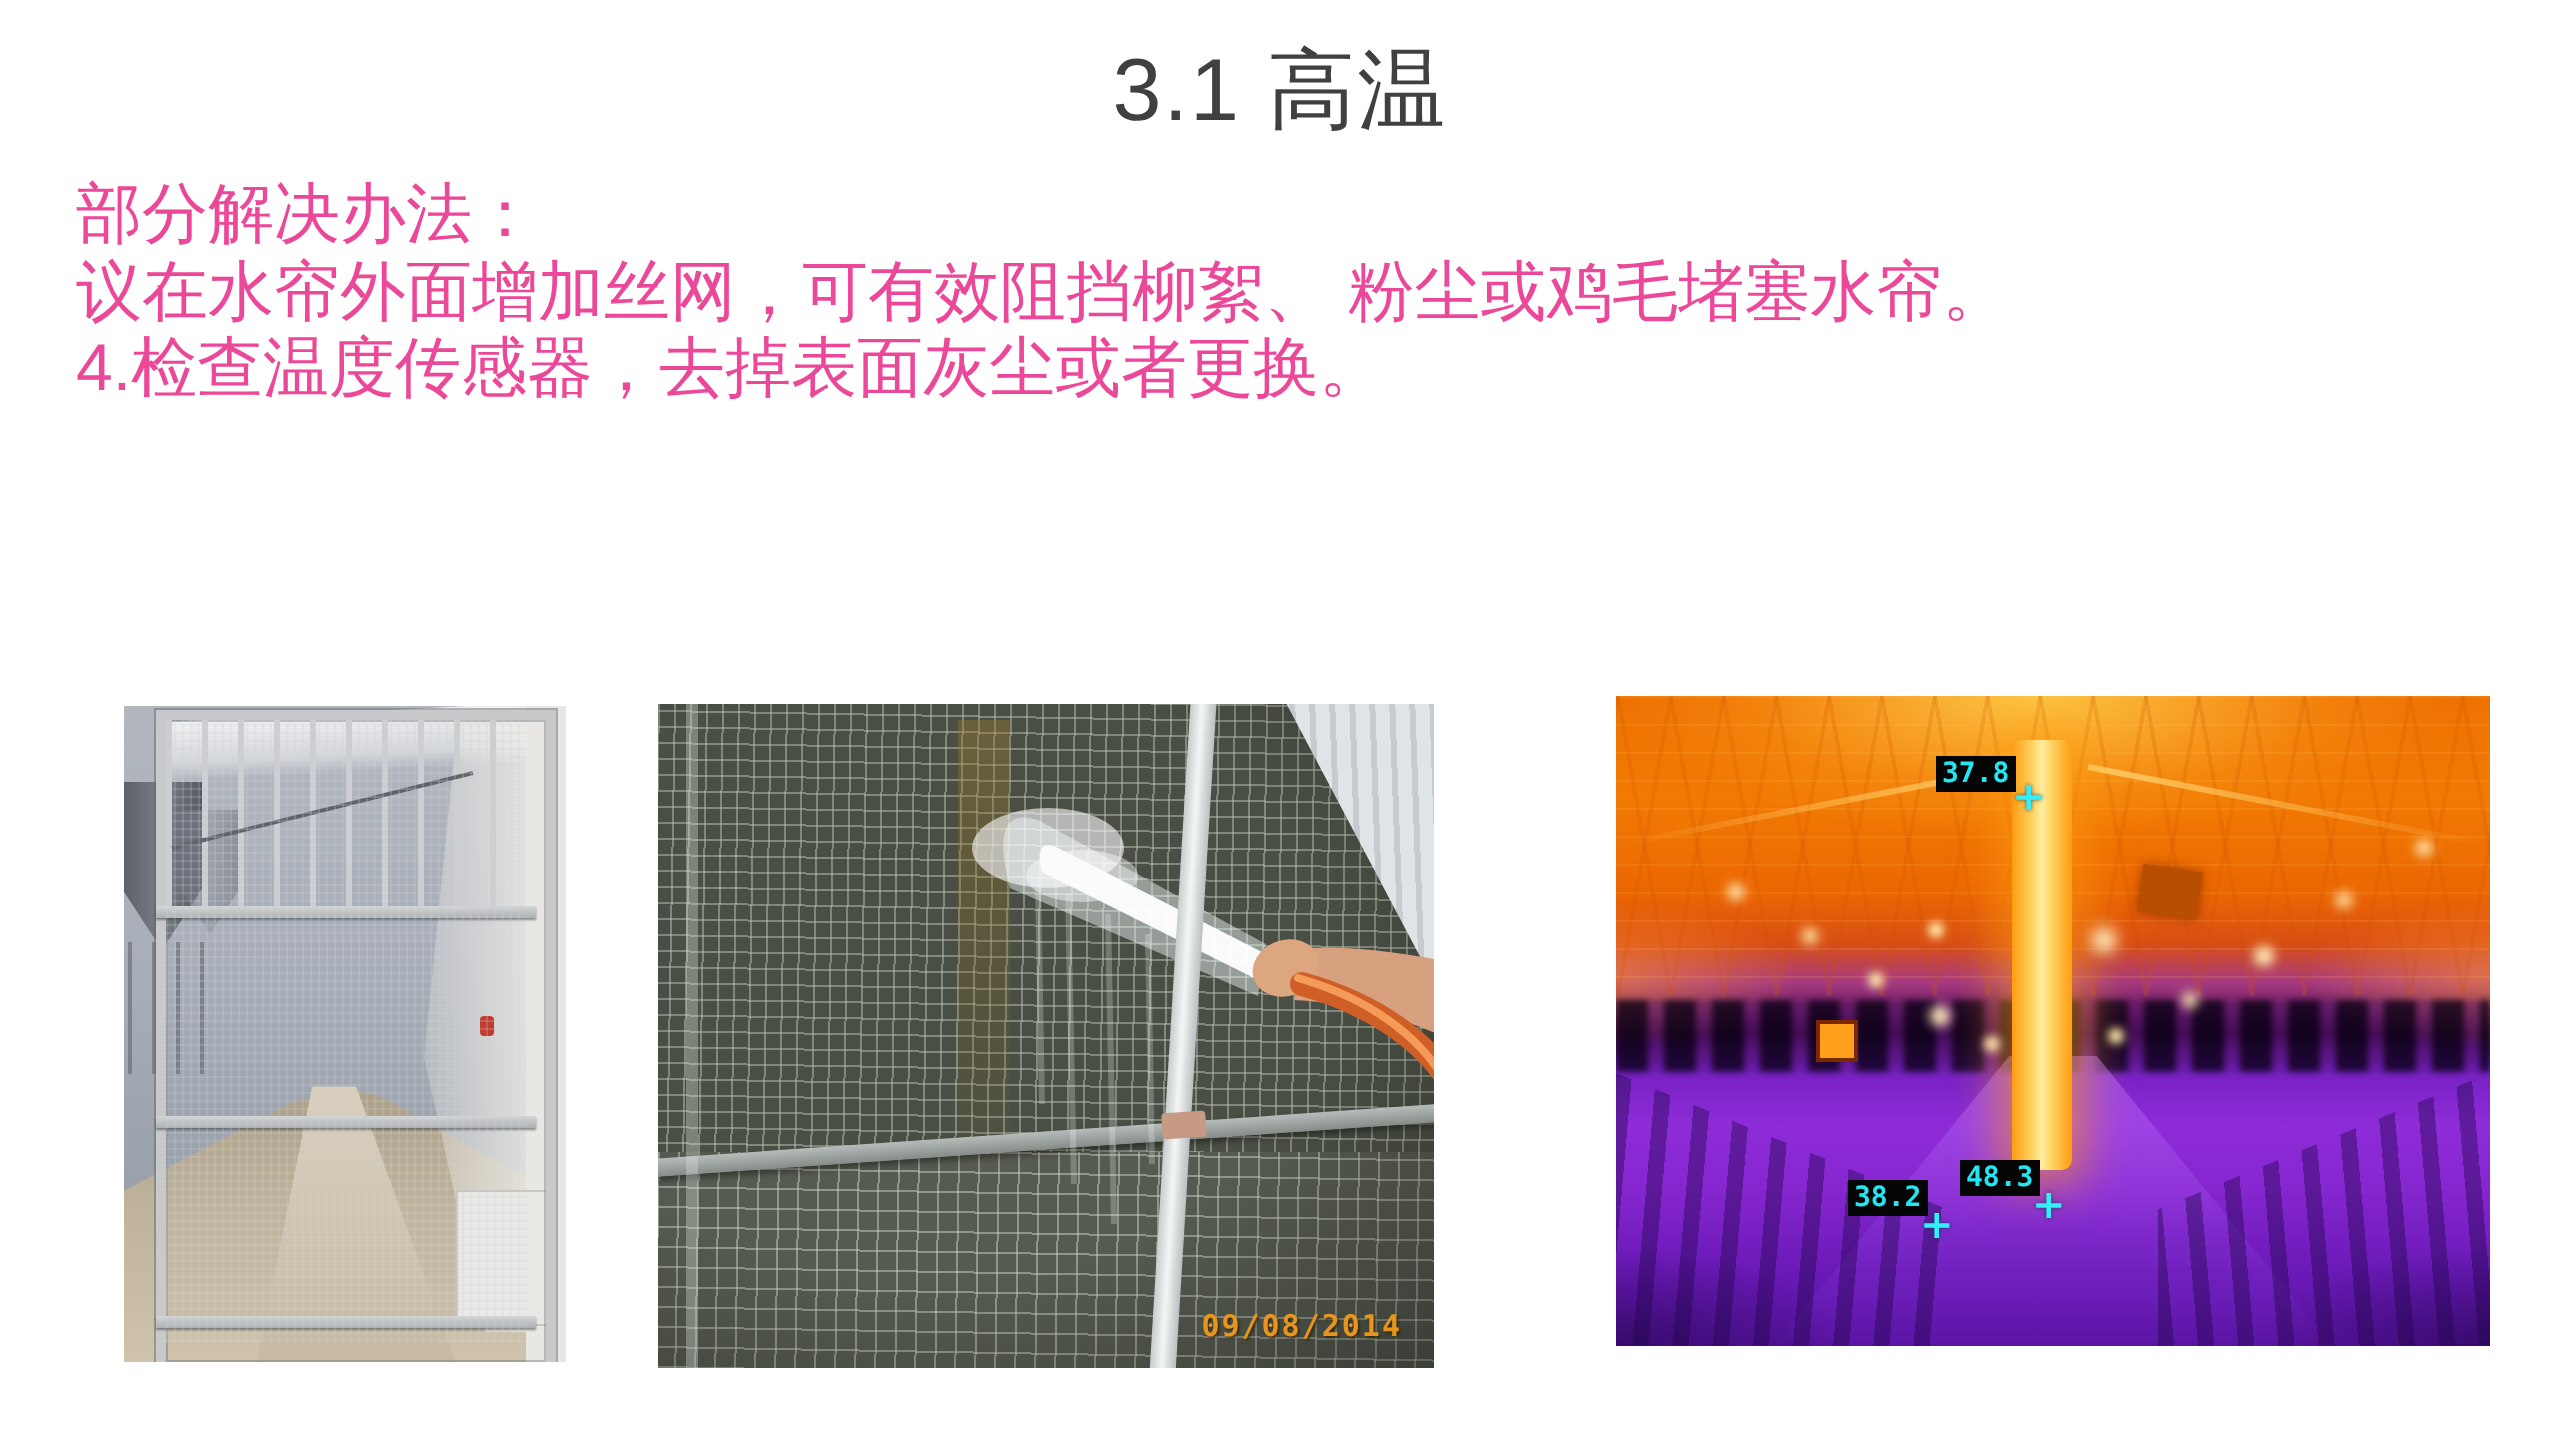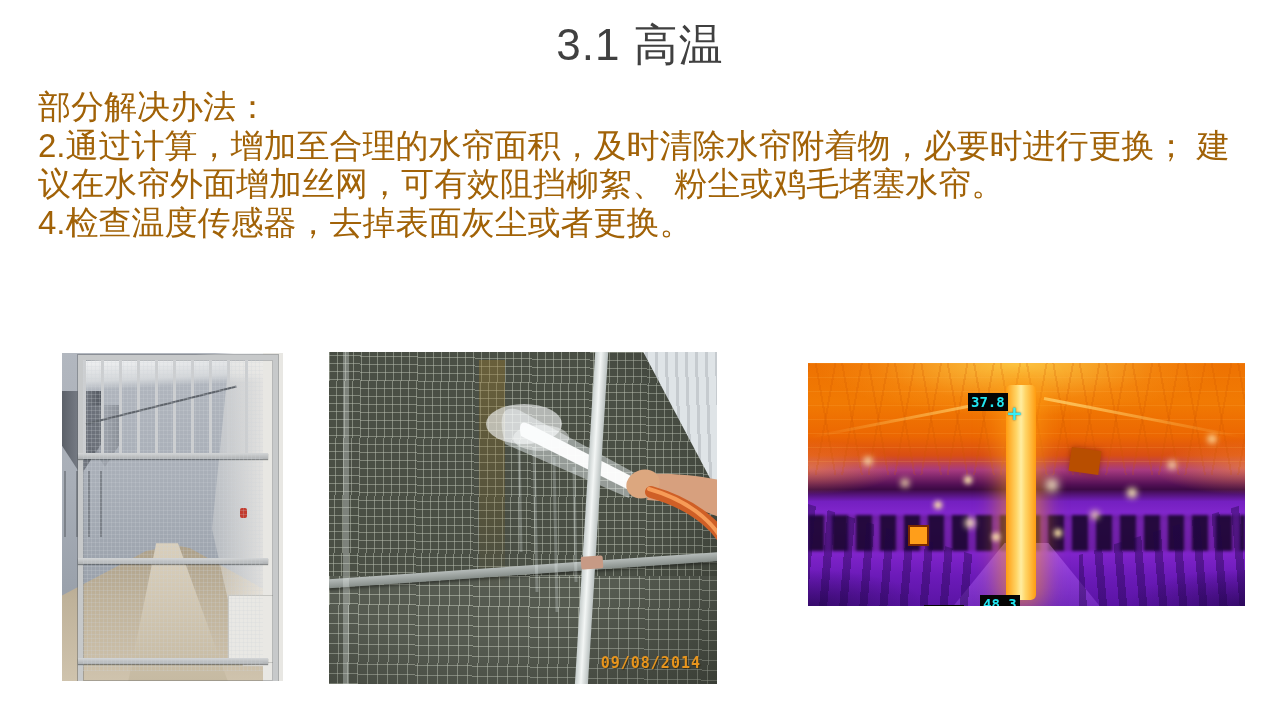--- a/index.html
+++ b/index.html
@@ -3,29 +3,29 @@
 <meta charset="utf-8">
 <style>
   html,body{margin:0;padding:0;background:#ffffff;}
   .slide{position:relative;width:1280px;height:720px;background:#ffffff;overflow:hidden;
          font-family:"Liberation Sans",sans-serif;}
 
   
   .title{position:absolute;top:16px;left:0;width:1280px;margin:0;text-align:center;
          font-size:44px;font-weight:500;color:#404040;letter-spacing:1px;}
   .body-text{position:absolute;left:38px;top:88px;width:1215px;
-             font-size:33px;line-height:38.6px;color:#a16207;}
+             font-size:33px;line-height:38.6px;color:#ec4899;}
   .body-line{white-space:nowrap;}
 
   
   .photo{position:absolute;margin:0;overflow:hidden;}
   .photo *{position:absolute;}
   .photo1{left:62px;top:353px;width:221px;height:328px;}
   .photo2{left:329px;top:352px;width:388px;height:332px;}
-  .photo3{left:808px;top:363px;width:437px;height:243px;text-decoration:underline;}
+  .photo3{left:808px;top:348px;width:437px;height:325px;text-decoration:underline;}
 
   
   .p1-sky{inset:0;background:linear-gradient(180deg,#b2b7bf 0%,#a8aeb7 40%,#9aa1ab 72%,#a2a8b0 100%);}
   .p1-eave{left:8%;top:1%;width:88%;height:9%;transform:rotate(-3deg);
            background:linear-gradient(180deg,#f0f1f2,#d4d7da 70%,rgba(212,215,218,0));}
   .p1-silo{left:-4px;top:38px;width:46px;height:84px;
            background:linear-gradient(90deg,#565b63,#7a7f88 50%,#4e535b);
            clip-path:polygon(0 0,100% 0,100% 58%,50% 100%,0 58%);}
   .p1-silo2{left:26px;top:52px;width:34px;height:62px;opacity:.5;
            background:linear-gradient(90deg,#6b707a,#8d929b 50%,#62676f);
@@ -128,21 +128,20 @@
 </style>
 </head>
 <body>
 
 <div class="slide">
 
   <h1 class="title">3.1 高温</h1>
 
   <div class="body-text">
     <div class="body-line">部分解决办法：</div>
-    <div class="body-line">2.通过计算，增加至合理的水帘面积，及时清除水帘附着物，必要时进行更换； 建</div>
     <div class="body-line">议在水帘外面增加丝网，可有效阻挡柳絮、 粉尘或鸡毛堵塞水帘。</div>
     <div class="body-line">4.检查温度传感器，去掉表面灰尘或者更换。</div>
   </div>
 
   <figure class="photo photo1">
     <div class="p1-sky"></div>
     <div class="p1-eave"></div>
     <div class="p1-silo"></div>
     <div class="p1-silo2"></div>
     <div class="p1-silo-legs"></div>

